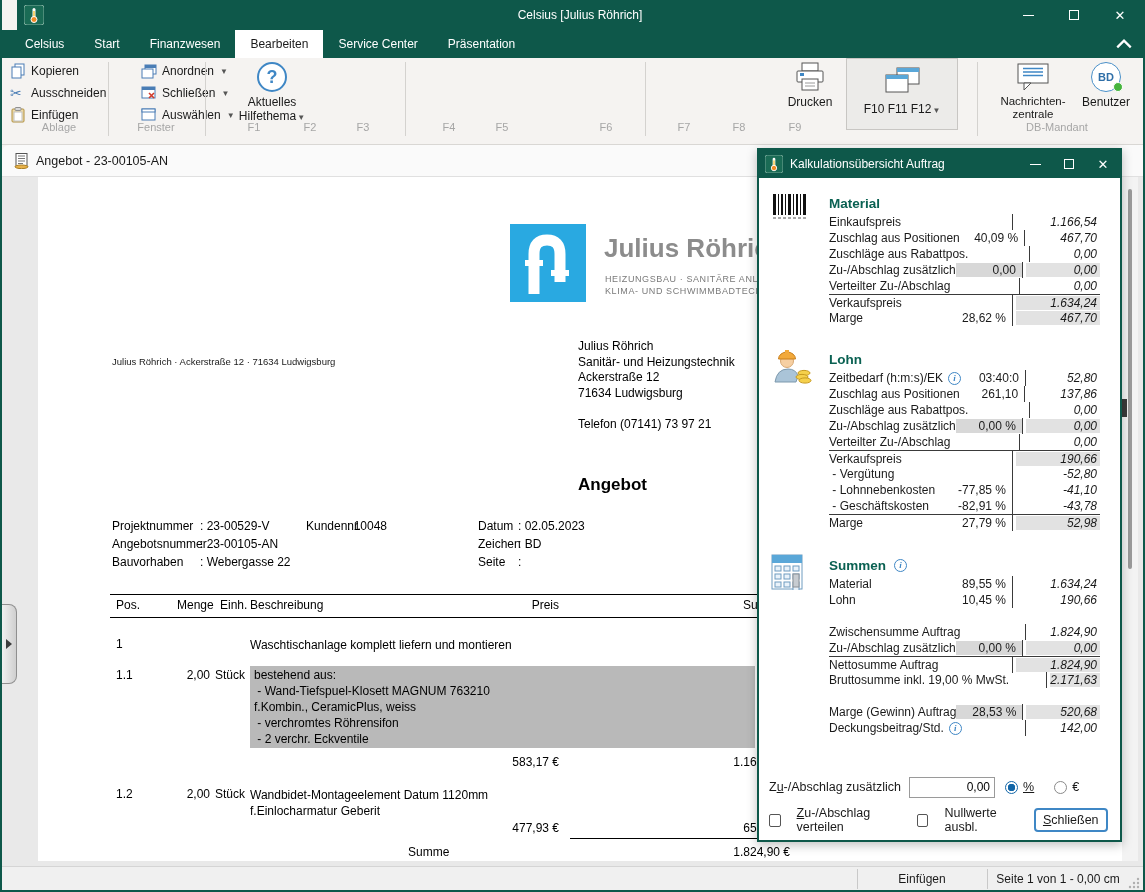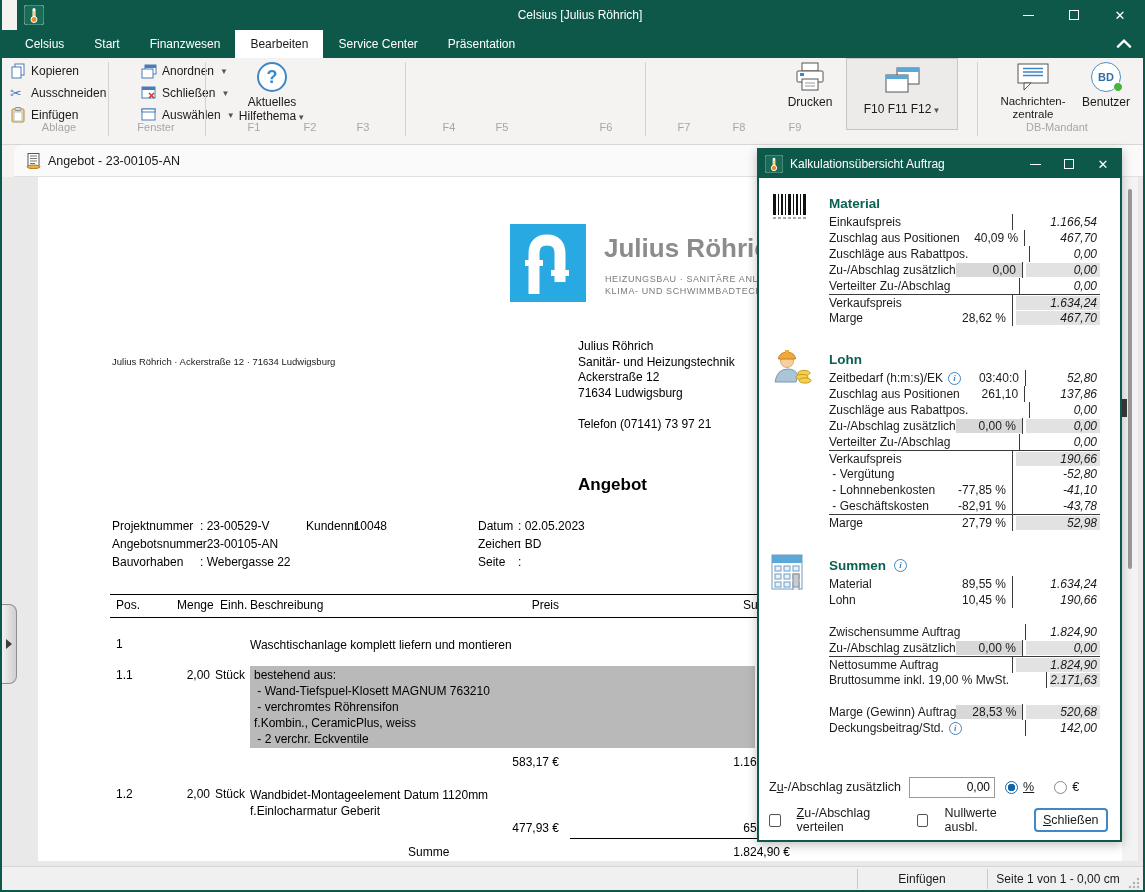--- a/index.html
+++ b/index.html
@@ -28,21 +28,21 @@
   .arrow{font-size:8px;color:#555;margin-left:1px;}
   .fkey,.grouplabel{position:absolute;top:63px;width:64px;text-align:center;font-size:11px;color:#a6a6a6;}
   .bigbtn{position:absolute;text-align:center;font-size:12px;color:#1a1a1a;}
   .f10box{border:1px solid #c8c6c3;background:#ecebe9;}
   .help-circle{width:30px;height:30px;border:2px solid #3f87c5;border-radius:50%;color:#3f87c5;font-size:18px;font-weight:bold;
                display:flex;align-items:center;justify-content:center;margin:0 auto 3px auto;background:#fff;}
   .avatar{width:30px;height:30px;border:1.5px solid #4a90c8;border-radius:50%;color:#2f6fa8;font-size:11px;font-weight:bold;
           display:flex;align-items:center;justify-content:center;margin:0 auto 3px auto;position:relative;background:#fff;}
   .avatar .dot{position:absolute;right:-3px;bottom:-1px;width:10px;height:10px;border-radius:50%;background:#47b53e;border:1px solid #fff;}
   
-  .docwin-title{position:absolute;left:12px;top:145px;right:0;height:32px;background:#fafafa;border-bottom:1px solid #e0e0e0;
+  .docwin-title{position:absolute;left:0;top:145px;right:0;height:32px;background:#fafafa;border-bottom:1px solid #e0e0e0;
                 display:flex;align-items:center;font-size:12.5px;color:#1a1a1a;border-top-left-radius:7px;}
   .docwin-title svg{margin:0 7px 0 12px;}
   .doc-area{position:absolute;left:0;top:177px;right:0;height:689px;background:#e9e9e9;}
   .page{position:absolute;left:36px;top:0;width:1084px;height:684px;background:#fff;color:#000;font-size:12px;}
   .small{font-size:9.5px;color:#1a1a1a;}
   .logo-box{position:absolute;left:472px;top:47px;width:76px;height:78px;background:#29a9e1;}
   .logo-name{position:absolute;left:566px;top:56px;font-size:26px;font-weight:bold;color:#8c8c8c;white-space:nowrap;}
   .logo-sub{position:absolute;left:567px;font-size:9px;letter-spacing:.6px;color:#7a7a7a;white-space:nowrap;}
   .docline{line-height:16px;}
   .hl{background:#b9b9b9;padding:1px 4px;}
@@ -287,21 +287,21 @@
         <span class="abs" style="left: 212px; top: 421px;">Beschreibung</span>
         <span class="abs" style="top: 421px; width: 70px; left: 451px; text-align: right;">Preis</span>
         <span class="abs" style="left: 705px; top: 421px;">Summe</span>
         <div class="rline abs" style="left: 72px; top: 417px; width: 680px;"></div>
         <div class="rline abs" style="left: 72px; top: 440px; width: 680px;"></div>
         <span class="abs" style="left: 78px; top: 460px;">1</span>
         <div class="abs" style="left: 212px; top: 460px; width: 470px; line-height: 16px; white-space: pre;"><div>Waschtischanlage komplett liefern und montieren</div></div>
         <span class="abs" style="left: 78px; top: 491px;">1.1</span>
         <span class="num abs" style="top: 491px; width: 60px; left: 112px; text-align: right;">2,00</span>
         <span class="abs" style="left: 177px; top: 491px;">Stück</span>
-        <div class="hl abs" style="left: 212px; top: 489px; width: 505px; line-height: 16px; white-space: pre;"><div>bestehend aus:</div><div> - Wand-Tiefspuel-Klosett MAGNUM 763210</div><div> - verchromtes Röhrensifon</div><div>f.Kombin., CeramicPlus, weiss</div><div> - 2 verchr. Eckventile</div></div>
+        <div class="hl abs" style="left: 212px; top: 489px; width: 505px; line-height: 16px; white-space: pre;"><div>bestehend aus:</div><div> - Wand-Tiefspuel-Klosett MAGNUM 763210</div><div>f.Kombin., CeramicPlus, weiss</div><div> - verchromtes Röhrensifon</div><div> - 2 verchr. Eckventile</div></div>
         <span class="num abs" style="top: 578px; width: 110px; left: 411px; text-align: right;">583,17 €</span>
         <span class="num abs" style="top: 578px; width: 110px; left: 642px; text-align: right;">1.166,34 €</span>
         <span class="abs" style="left: 78px; top: 610px;">1.2</span>
         <span class="num abs" style="top: 610px; width: 60px; left: 112px; text-align: right;">2,00</span>
         <span class="abs" style="left: 177px; top: 610px;">Stück</span>
         <div class="abs" style="left: 212px; top: 610px; width: 470px; line-height: 16px; white-space: pre;"><div>Wandbidet-Montageelement Datum 1120mm</div><div>f.Einlocharmatur Geberit</div></div>
         <span class="num abs" style="top: 644px; width: 110px; left: 411px; text-align: right;">477,93 €</span>
         <span class="num abs" style="top: 644px; width: 110px; left: 642px; text-align: right;">658,56 €</span>
         <div class="rline abs" style="left: 532px; top: 661px; width: 220px;"></div>
         <span class="abs" style="left: 370px; top: 668px;">Summe</span>

